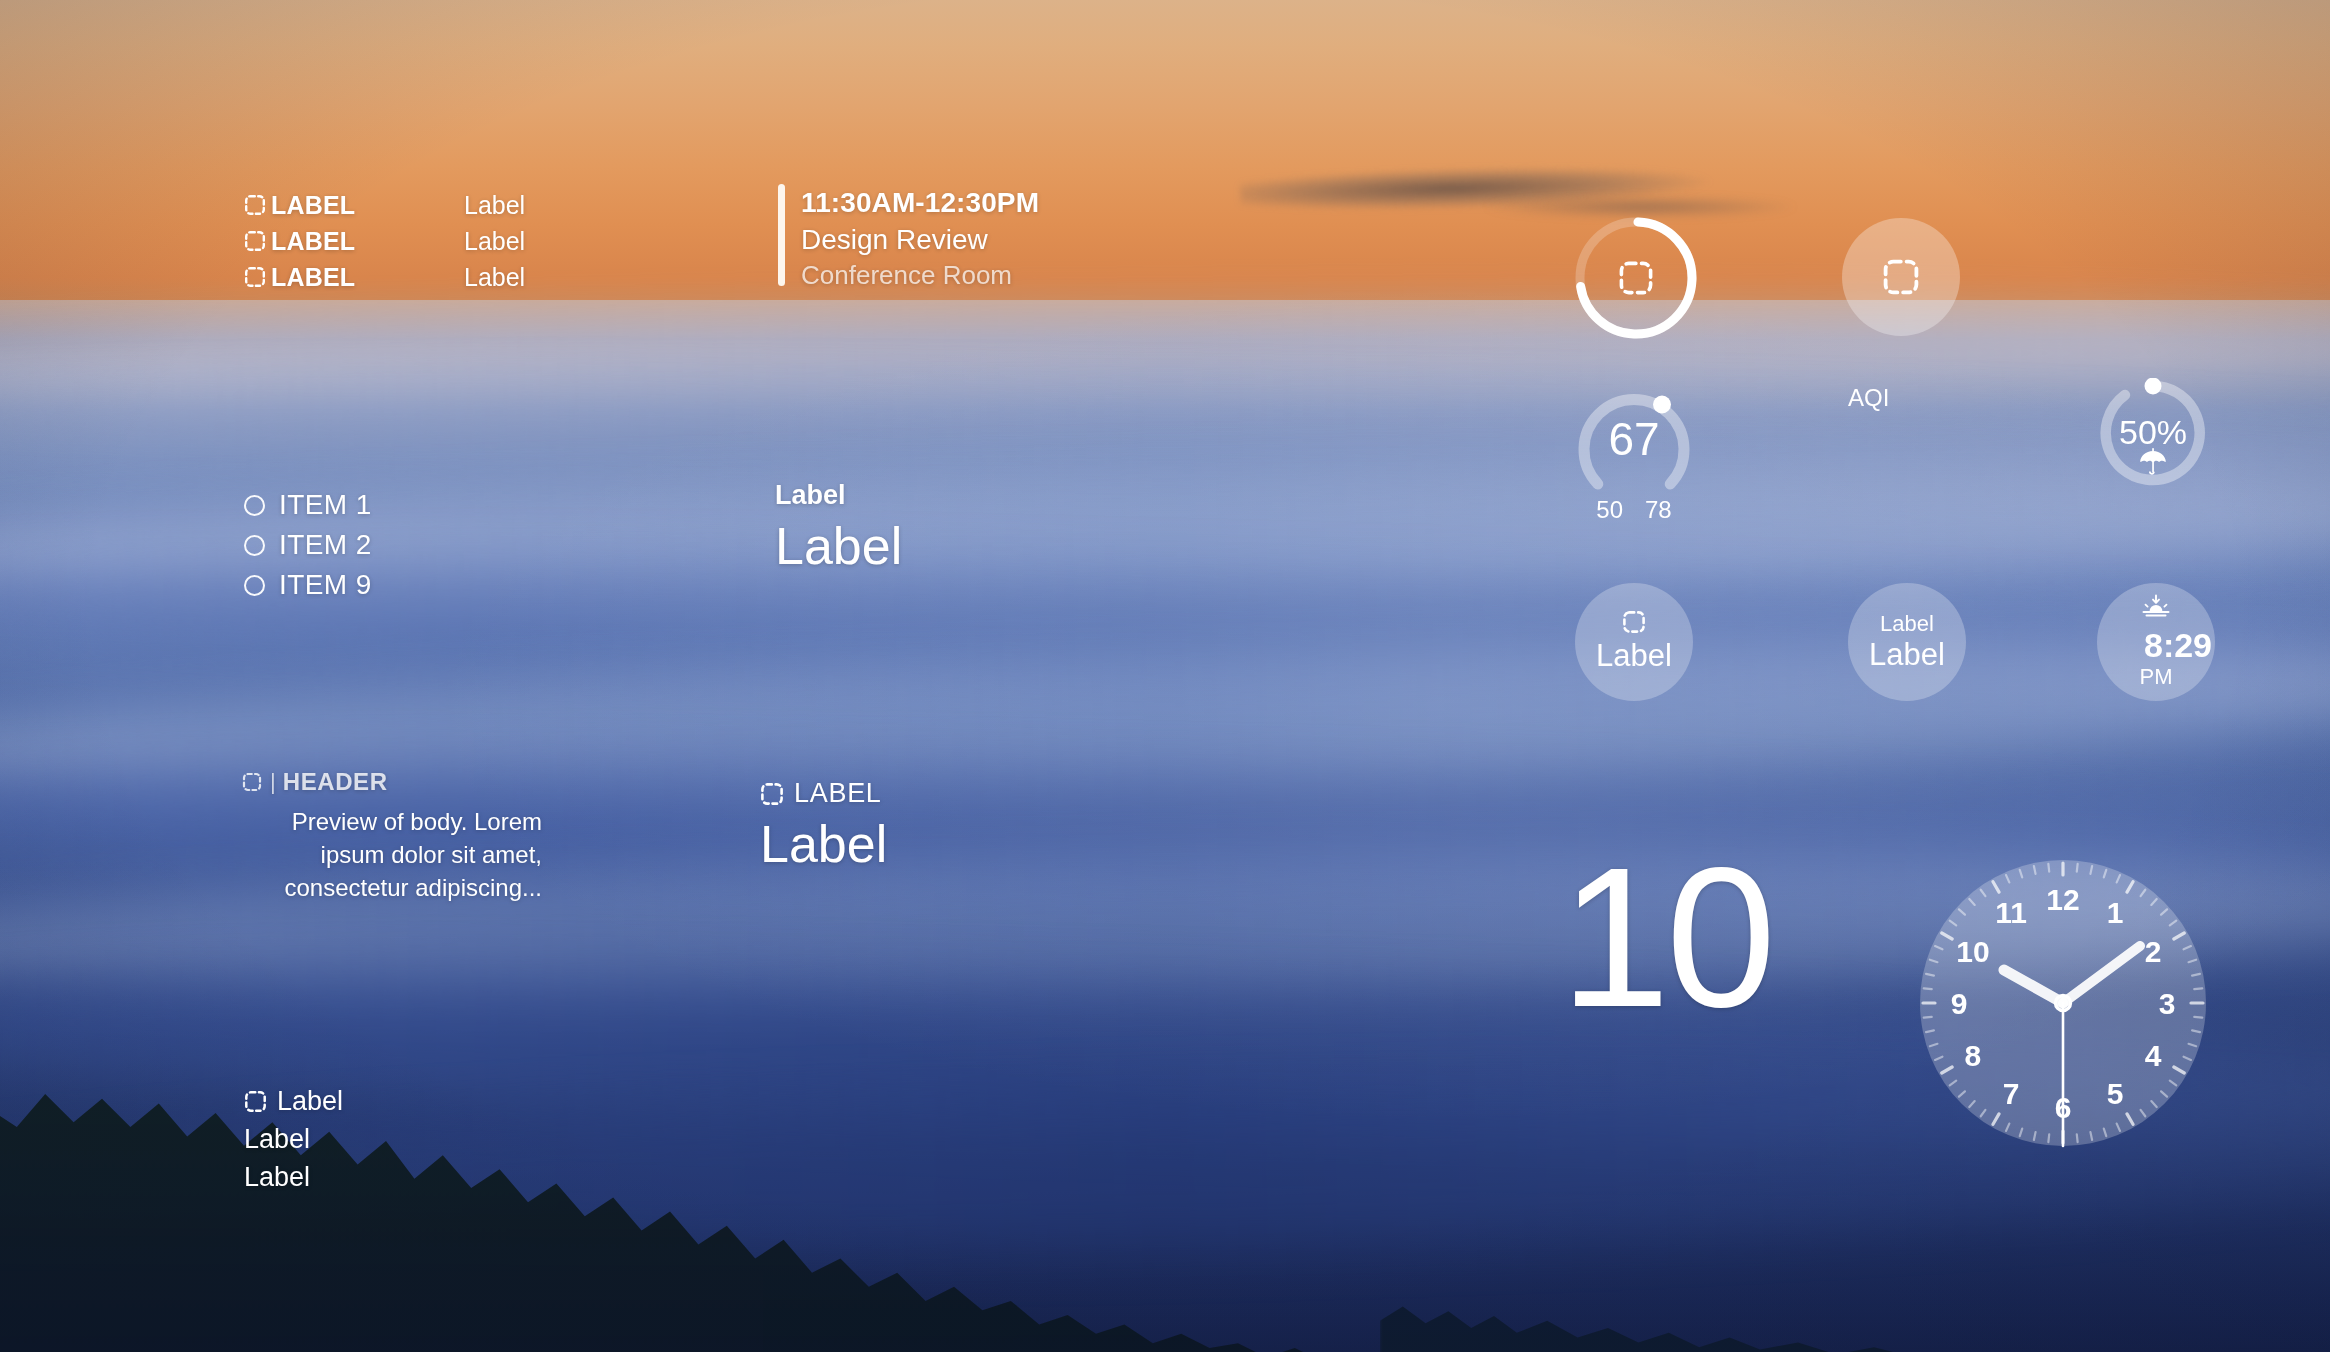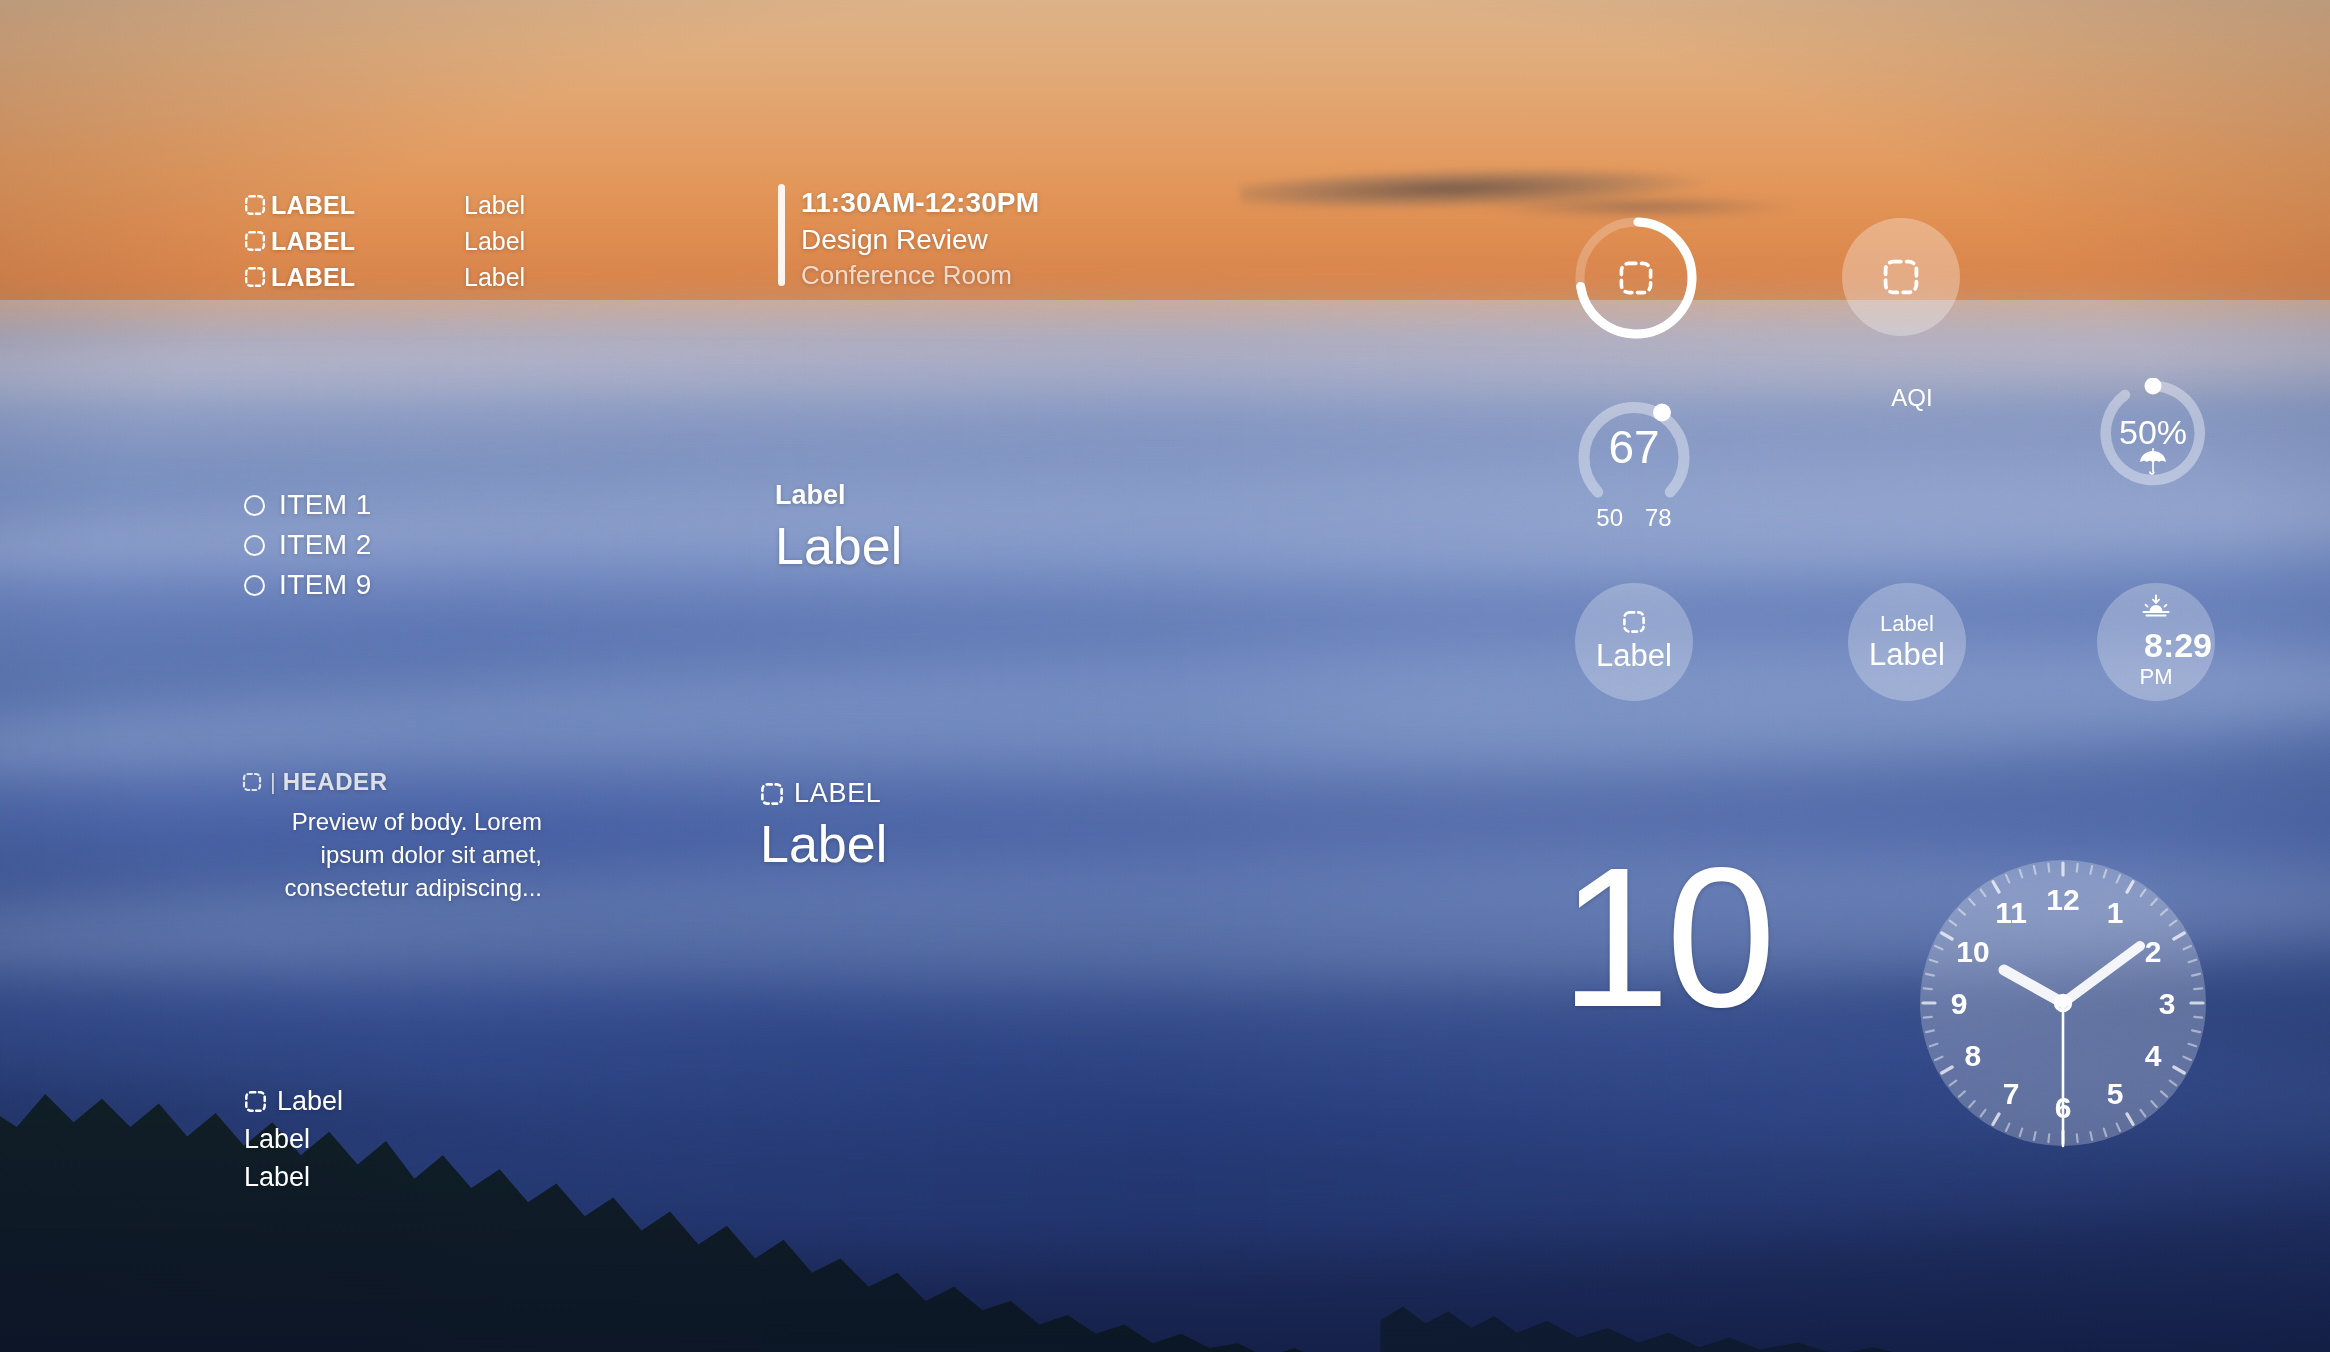--- a/index.html
+++ b/index.html
@@ -202,24 +202,24 @@
   }
 
   
   .gauge { width:128px; }
   .gauge-svg { display:block; }
   .gauge-center {
     position:absolute; left:0; top:0; width:128px; height:118px;
     display:flex; align-items:center; justify-content:center;
   }
   .gauge-val { font-size:46px; font-weight:300; color:#fff; line-height:46px; }
-  .gauge-cap { text-align:center; font-size:24px; color:#fff; margin-top:-4px; }
+  .gauge-cap { text-align:left; font-size:24px; color:#fff; margin-top:-4px; }
   .gauge-range { display:flex; justify-content:center; gap:22px; font-size:24px; color:#fff; margin-top:-2px;}
 
-  #gauge-temp { left:1570px; top:388px; }
+  #gauge-temp { left:1570px; top:380px; }
   #gauge-aqi  { left:1848px; top:388px; }
   #gauge-rain { left:2098px; top:378px; width:110px; }
   #gauge-rain .gauge-center { width:110px; height:108px; }
   #gauge-rain .gauge-val { font-size:34px; font-weight:400; }
   .rain-icon { position:absolute; left:0; top:68px; width:110px; display:flex; justify-content:center; }
 
   
   .blue-circ {
     width:118px; height:118px; border-radius:50%;
     background:rgba(255,255,255,.26);

